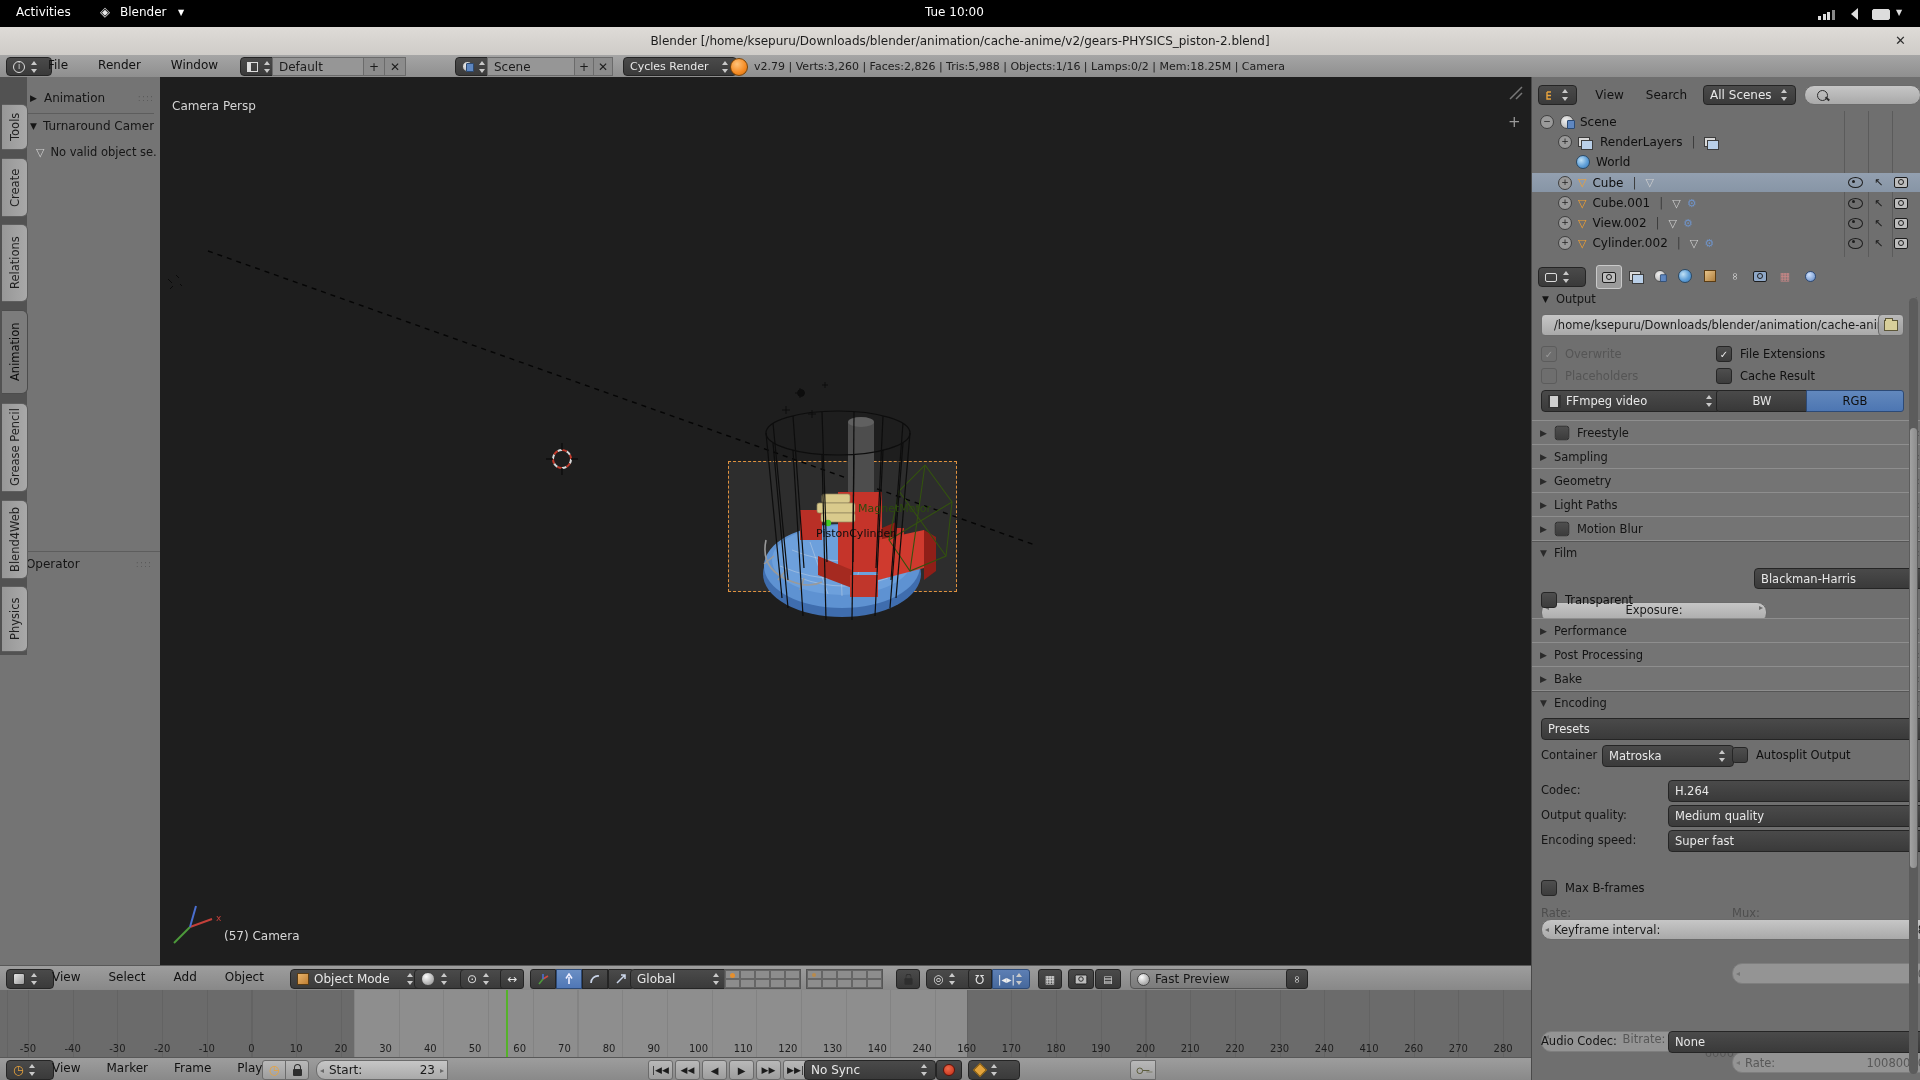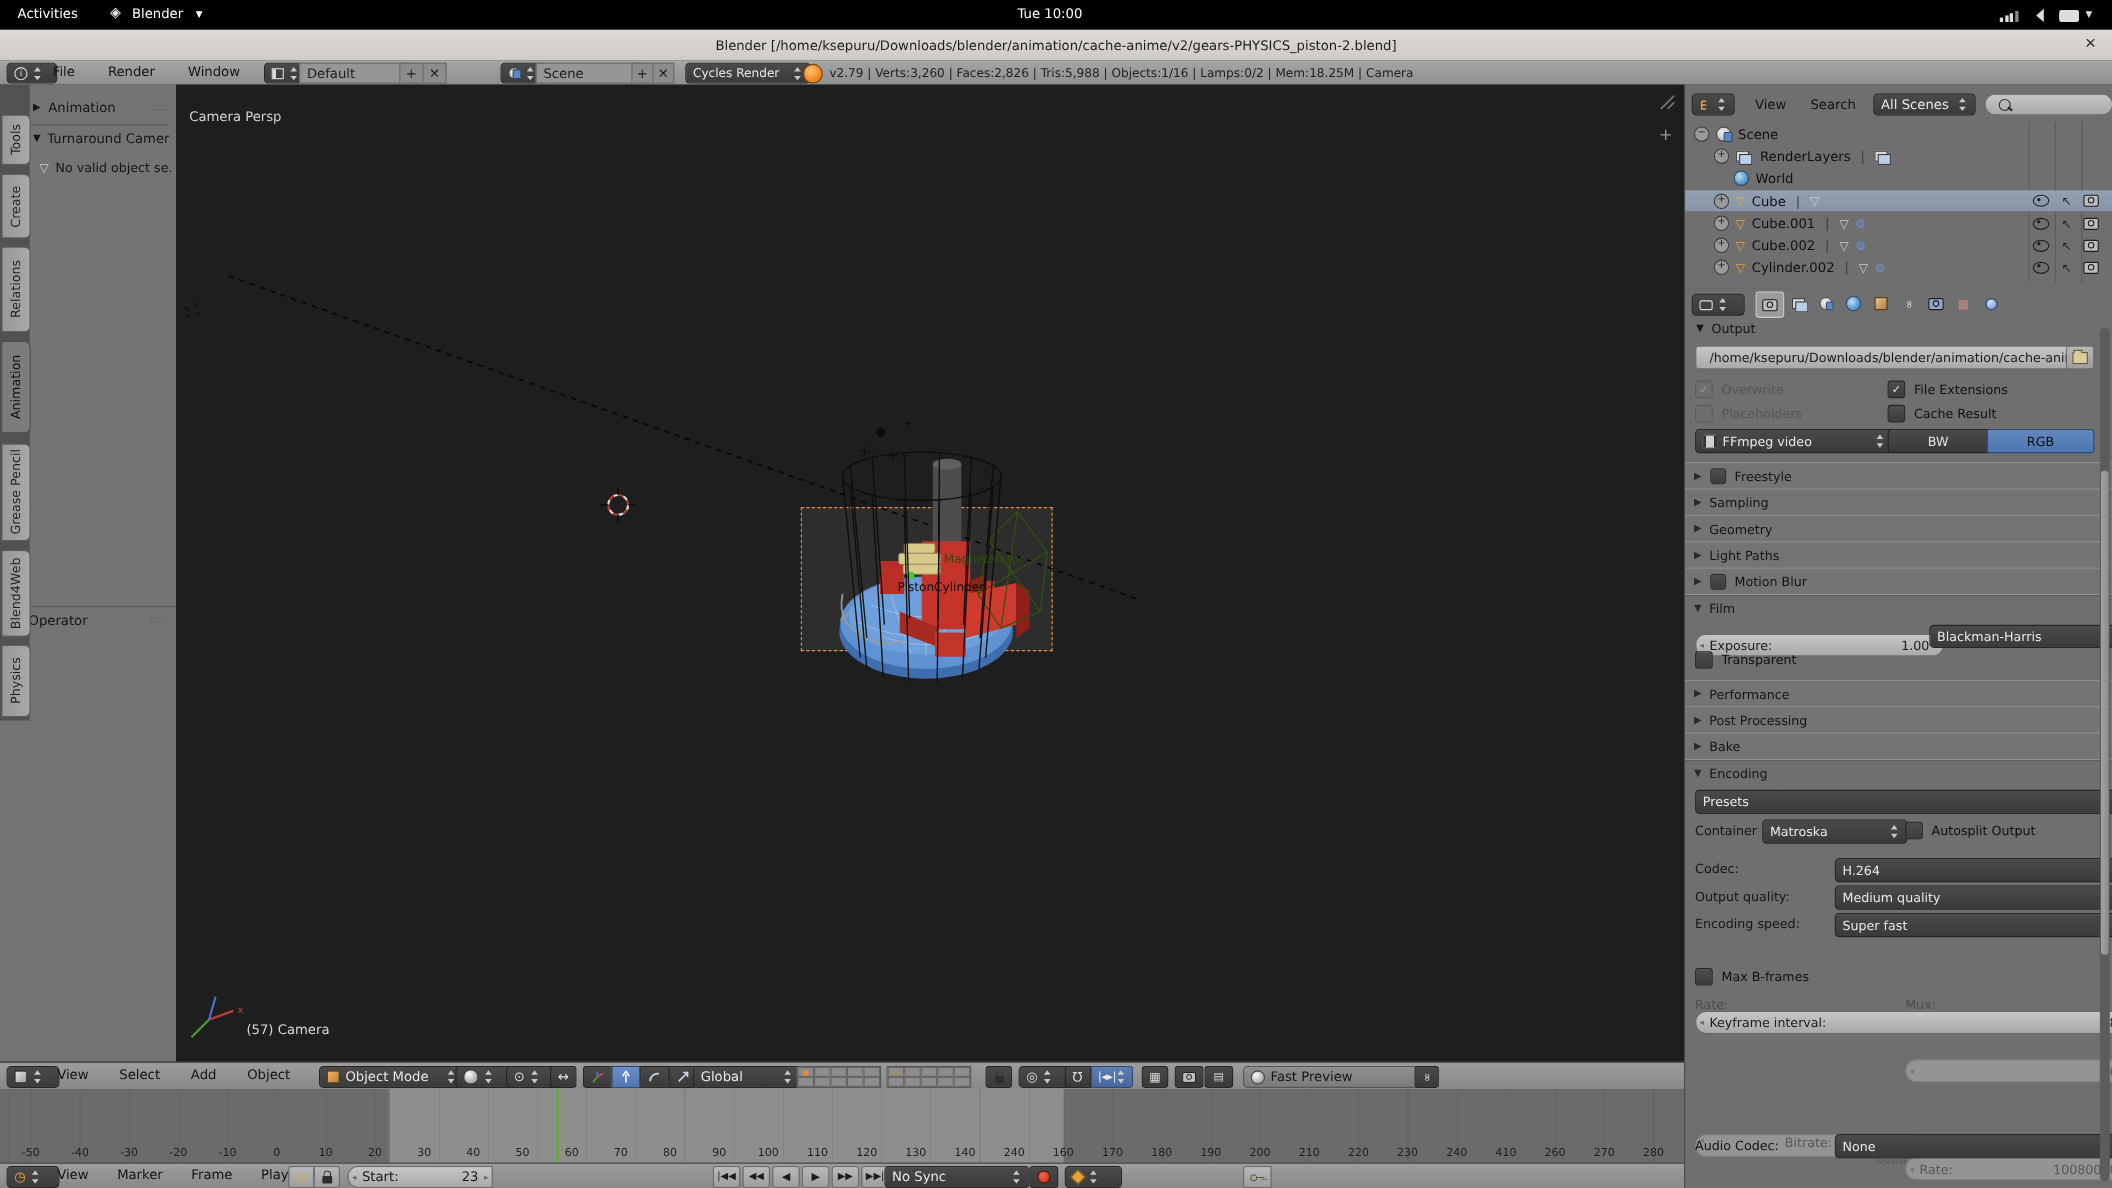--- a/index.html
+++ b/index.html
@@ -544,21 +544,21 @@
     <span class="wrench">⚙</span>
     <span class="olctl" style="position:absolute;left:316px;">
       <span class="eye"></span>
       <span style="color:#1d1d1d;font-size:11px;">↖</span>
       <span class="camico"></span>
     </span>
   </div>
   <div class="abs" style="left:0;top:137px;width:389px;height:18px;display:flex;align-items:center;gap:6px;padding-left:26px;">
     <span class="expn">+</span>
     <span class="tri-mesh">▽</span>
-    <span class="rowlbl">Cube.002</span>
+    <span class="rowlbl">View.002</span>
     <span class="pipe">|</span>
     <span class="tri-mesh gray">▽</span>
     <span class="wrench">⚙</span>
     <span class="olctl" style="position:absolute;left:316px;">
       <span class="eye"></span>
       <span style="color:#1d1d1d;font-size:11px;">↖</span>
       <span class="camico"></span>
     </span>
   </div>
   <div class="abs" style="left:0;top:157px;width:389px;height:18px;display:flex;align-items:center;gap:6px;padding-left:26px;">
@@ -680,21 +680,21 @@
     <span class="chk" style="transform:scale(.9);"></span>
     <span>Motion Blur</span>
       <span class="grip">::::</span>
   </div>
   <div class="abs sect" style="left:0;top:278px;width:389px;border-bottom:none;background:transparent;">
     <span class="tri">▼</span>
     <span>Film</span>
       <span class="grip">::::</span>
   </div>
 
-  <div class="abs pill" style="left:9px;top:292px;width:200px;height:19px;">
+  <div class="abs pill" style="left:9px;top:318px;width:200px;height:19px;flex-direction:column;">
     <span>Exposure:</span>
       <span class="val">1.00</span>
   </div>
   <div class="abs ddk" style="left:222px;top:306px;width:158px;height:19px;">
     <span class="grow">Blackman-Harris</span>
       <span class="updn"></span>
   </div>
   <div class="abs" style="left:9px;top:330px;display:flex;align-items:center;gap:8px;color:#101010;">
     <span class="chk"></span>
       <span>Transparent</span>

